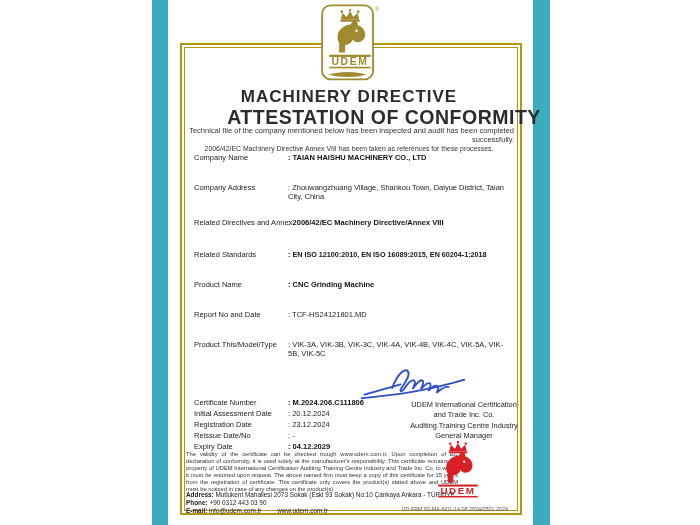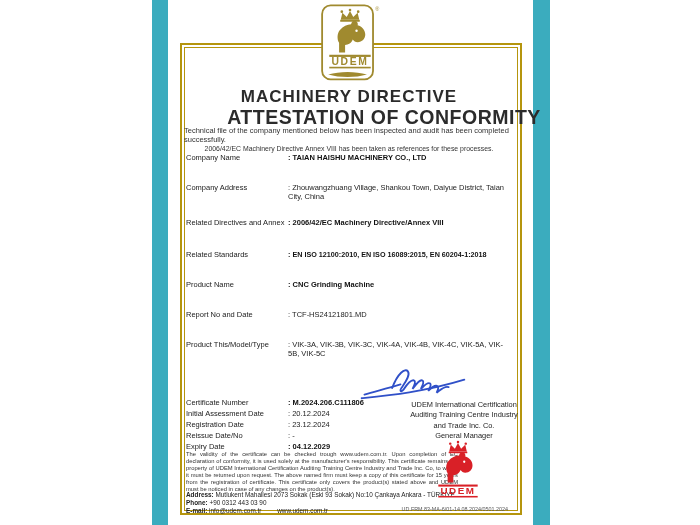--- a/index.html
+++ b/index.html
@@ -12,26 +12,26 @@
          border:2.5px solid #B5950D;}
   .frame-inner{position:absolute;left:2px;top:2px;right:2px;bottom:2px;border:1px solid #B5950D;}
   .logo-top{position:absolute;left:318px;top:3px;width:64px;height:80px;color:#A08A2F;z-index:3;}
   .logo-top svg{width:64px;height:80px;display:block;}
   .logo-red{position:absolute;left:431px;top:440px;width:54px;height:58px;color:#D92027;z-index:2;}
   .logo-red svg{width:54px;height:58px;display:block;}
   .title1{position:absolute;left:180px;top:87px;width:338px;text-align:center;
           font-size:17px;font-weight:bold;letter-spacing:1px;color:#2b2b2b;}
   .title2{position:absolute;left:180px;top:106px;width:408px;text-align:center;
           font-size:19.5px;font-weight:bold;letter-spacing:0.5px;color:#2b2b2b;}
-  .sub1{position:absolute;left:184px;top:127px;width:330px;text-align:left;
+  .sub1{position:absolute;left:184px;top:127px;width:330px;text-align:right;
         font-size:7.5px;line-height:8.6px;color:#333;}
   .sub2{position:absolute;left:180px;top:145px;width:338px;text-align:center;
         font-size:6.9px;color:#333;white-space:nowrap;}
   .row{position:absolute;left:186px;width:332px;font-size:7.5px;color:#222;}
-  .row .lab{position:absolute;left:0;top:0;white-space:nowrap;text-align:center;}
+  .row .lab{position:absolute;left:8px;top:0;white-space:nowrap;text-align:center;}
   .row .val{position:absolute;left:102px;top:0;white-space:nowrap;}
   .row .val.wrap{white-space:normal;width:218px;line-height:9px;}
   .b{font-weight:bold;color:#111;text-align:right;}
   .sig-svg{position:absolute;left:358px;top:364px;width:122px;height:37px;z-index:2;}
   .orgblock{position:absolute;left:391px;top:400px;width:146px;text-align:center;
             font-size:7.4px;line-height:10.3px;color:#222;}
   .legal{position:absolute;left:186px;top:451px;width:272px;font-size:5.8px;line-height:7.1px;
          text-align:justify;color:#333;}
   .foot{position:absolute;left:186px;font-size:6.4px;color:#222;white-space:nowrap;}
   .foot .fl{font-weight:bold;}
@@ -135,22 +135,22 @@
     <span class="lab">Reissue Date/No</span>
     <span class="val"><span>:</span> <span>-</span></span>
   </div>
   <div class="row" style="top:442px">
     <span class="lab">Expiry Date</span>
     <span class="val b"><span>:</span> <span>04.12.2029</span></span>
   </div>
 
   <div class="orgblock">
     <div>UDEM International Certification</div>
+    <div>and Trade Inc. Co.</div>
     <div>Auditing Training Centre Industry</div>
-    <div>and Trade Inc. Co.</div>
     <div>General Manager</div>
   </div>
 
   <div class="legal">The validity of the certificate can be checked trough www.udem.com.tr. Upon completion of EC declaration of conformity, it is used solely at the manufacturer's responsibility. This certificate remains the property of UDEM International Certification Auditing Training Centre Industry and Trade Inc. Co, to whom it must be returned upon request. The above named firm must keep a copy of this certificate for 15 years from the registration of certificate. This certificate only covers the product(s) stated above and UDEM must be noticed in case of any changes on the product(s).</div>
 
   <div class="logo-red">
     <svg viewBox="0 0 100 112">
       <use href="#emblem" xlink:href="#emblem"></use>
     </svg>
   </div>

